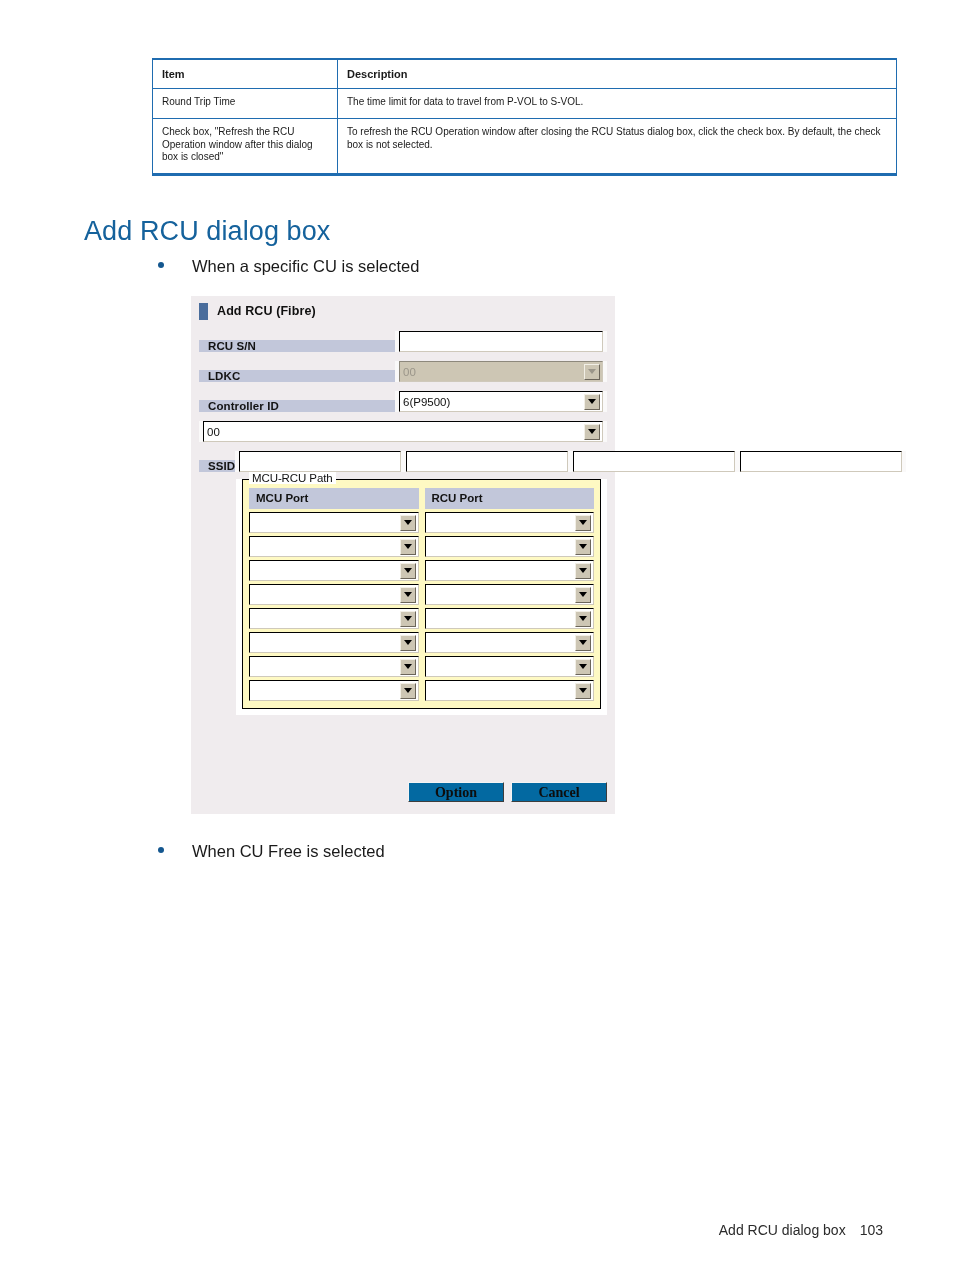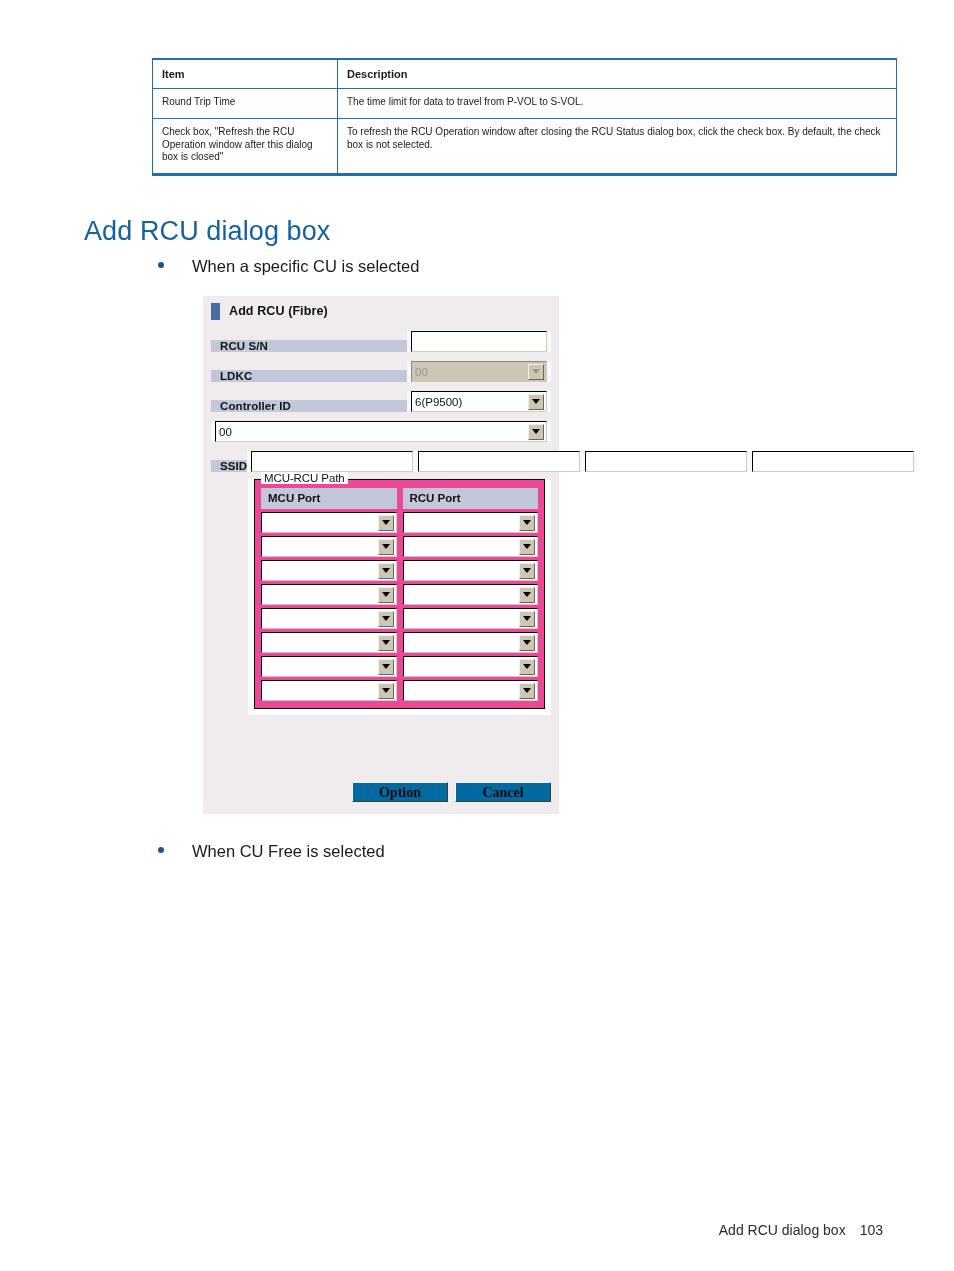--- a/index.html
+++ b/index.html
@@ -78,25 +78,24 @@
     flex: none;
   }
   #bullet-1 { left: 158px; top: 257px; }
   #bullet-2 { left: 158px; top: 842px; }
 
   
   .dialog {
     position: absolute;
     left: 191px;
     top: 296px;
-    width: 356px;
+    width: 424px;
     height: 518px;
     background: #f0ecee;
     box-sizing: border-box;
-    margin-left: 12px;
   }
   .dialog-titlebar {
     display: flex;
     align-items: center;
     height: 30px;
     padding-left: 8px;
   }
   .title-marker {
     width: 9px;
     height: 17px;
@@ -230,21 +229,21 @@
   .groupbox-wrap {
     margin: 4px 8px 0 45px;
     background: #ffffff;
     padding: 0 6px 6px 6px;
   }
   .groupbox {
     border: 1.5px solid #000000;
     margin-top: 7px;
     padding: 4px 6px 7px 6px;
     position: relative;
-    background: #ec4899;
+    background: #fef9c3;
   }
   .groupbox-legend {
     position: absolute;
     top: -8px;
     left: 6px;
     background: #ffffff;
     padding: 0 3px;
     font-size: 11.5px;
     color: #111;
     letter-spacing: -0.1px;

